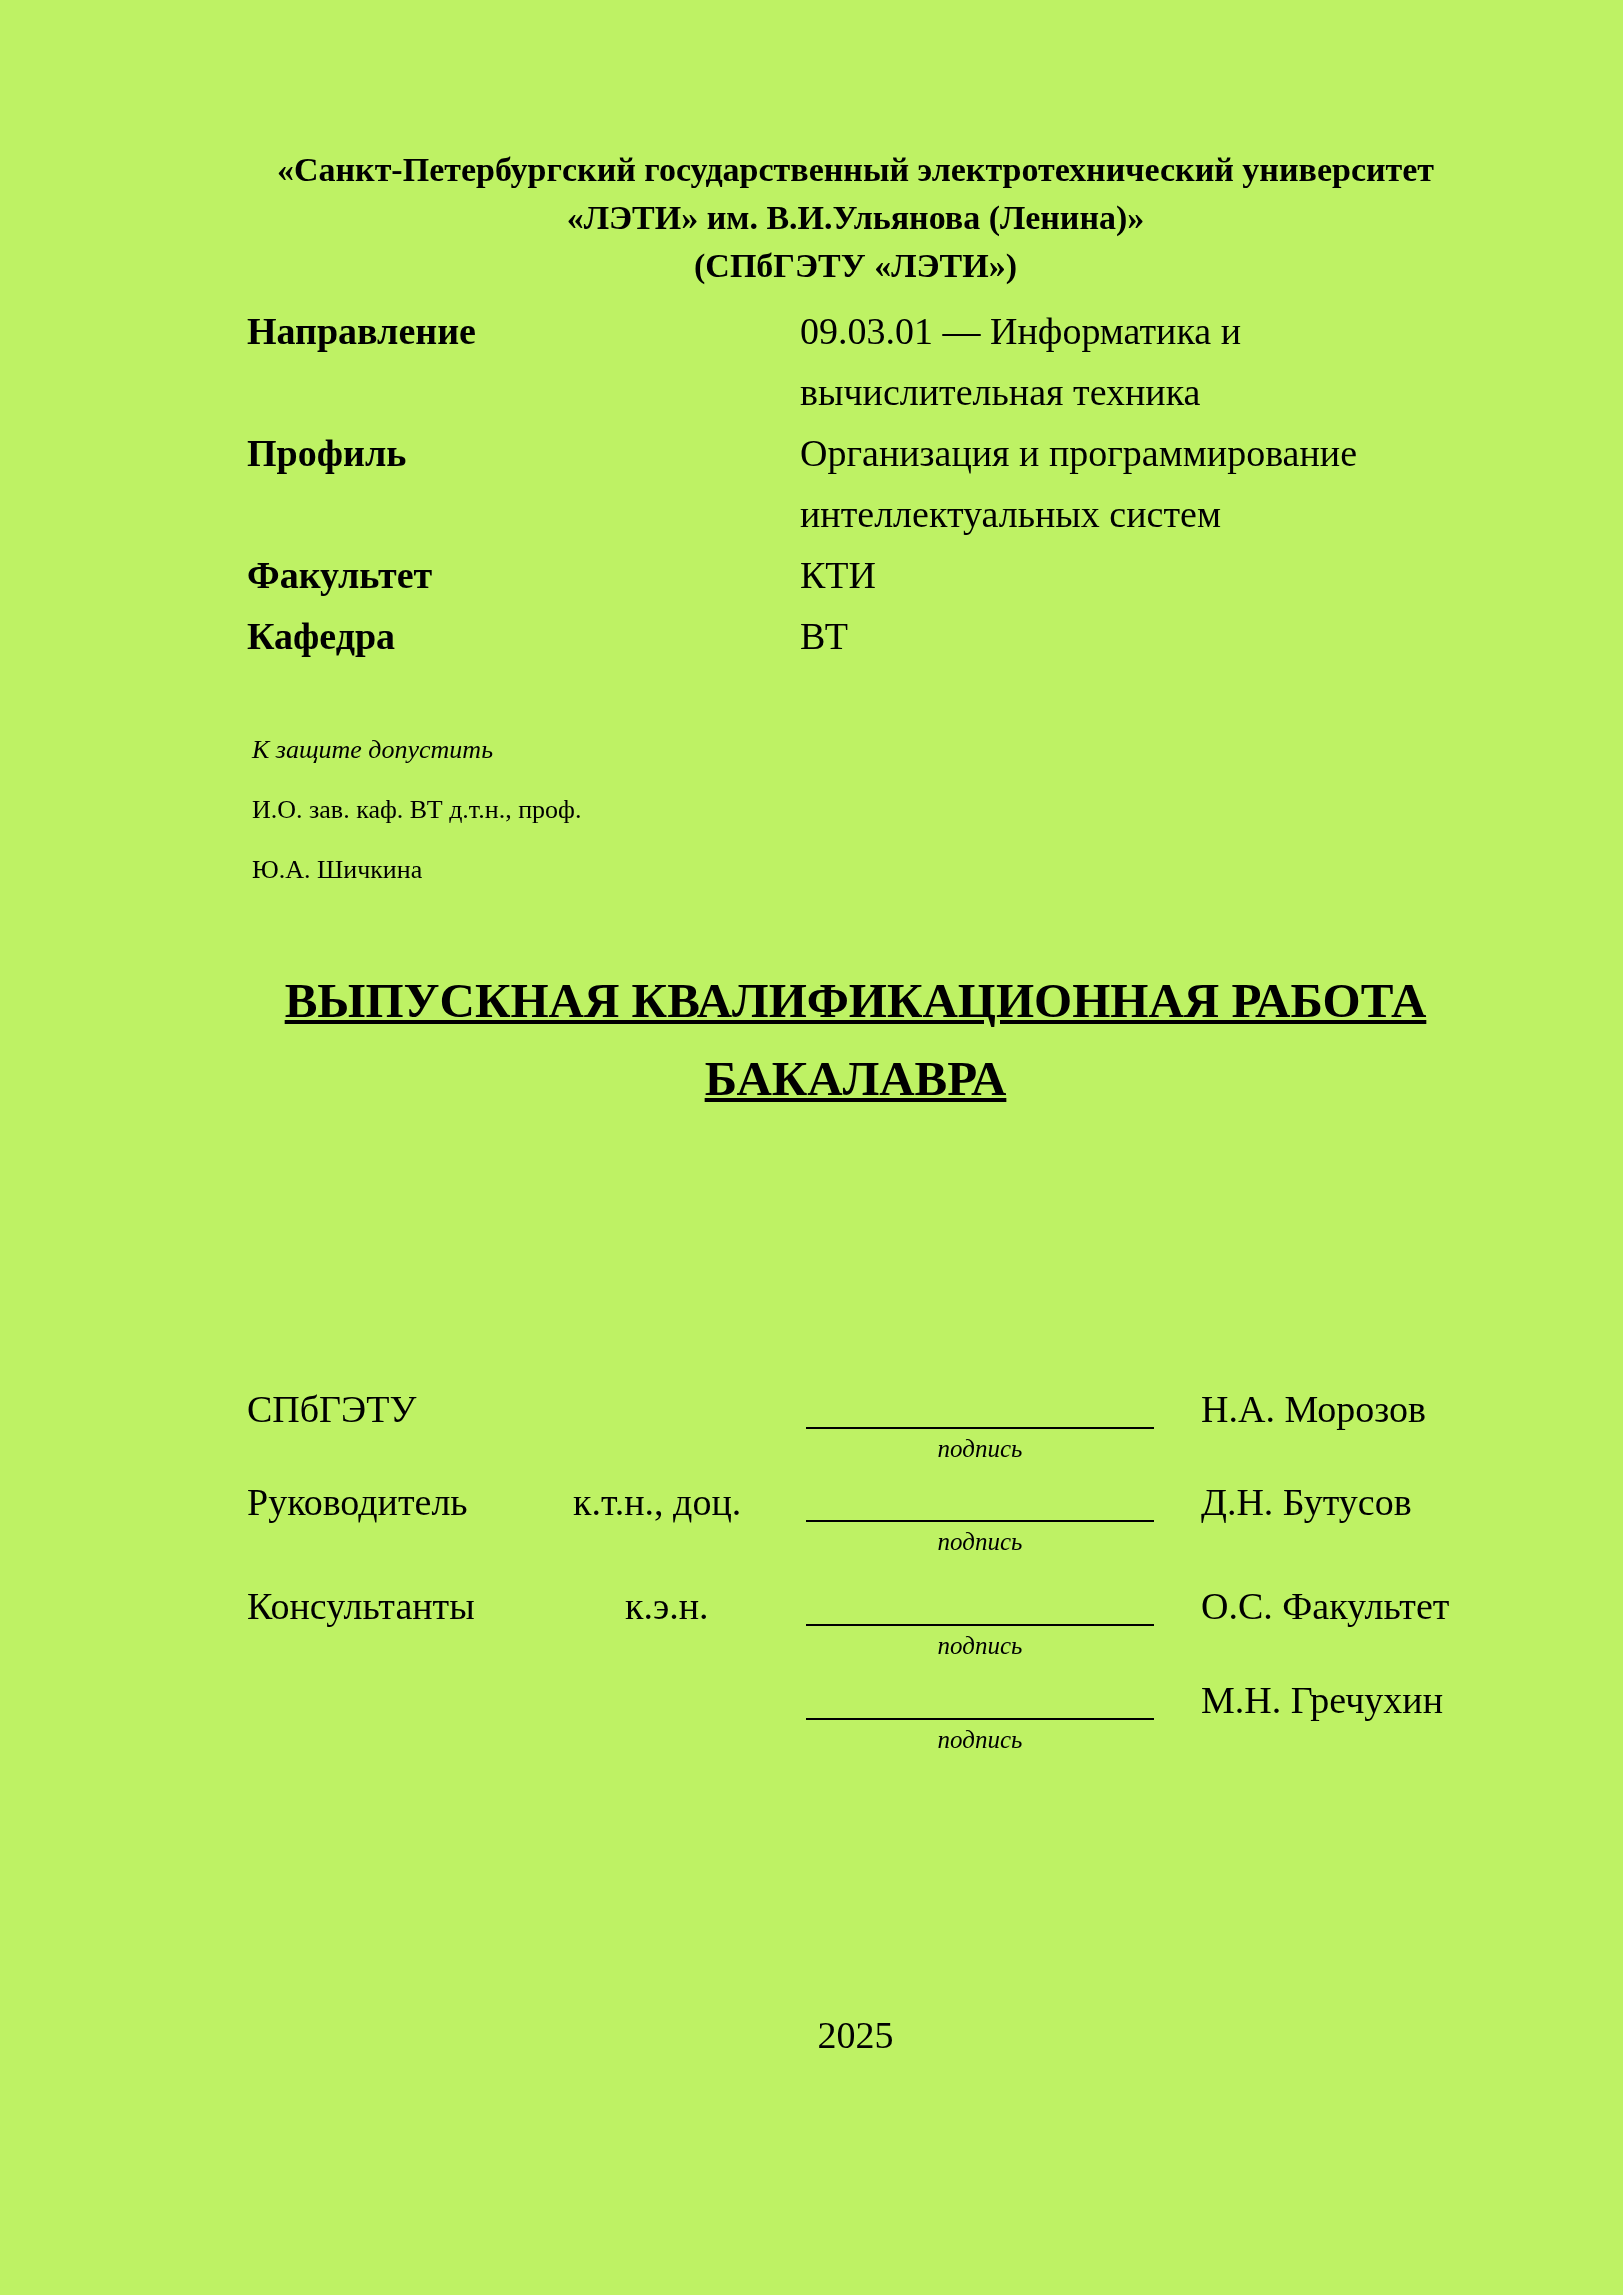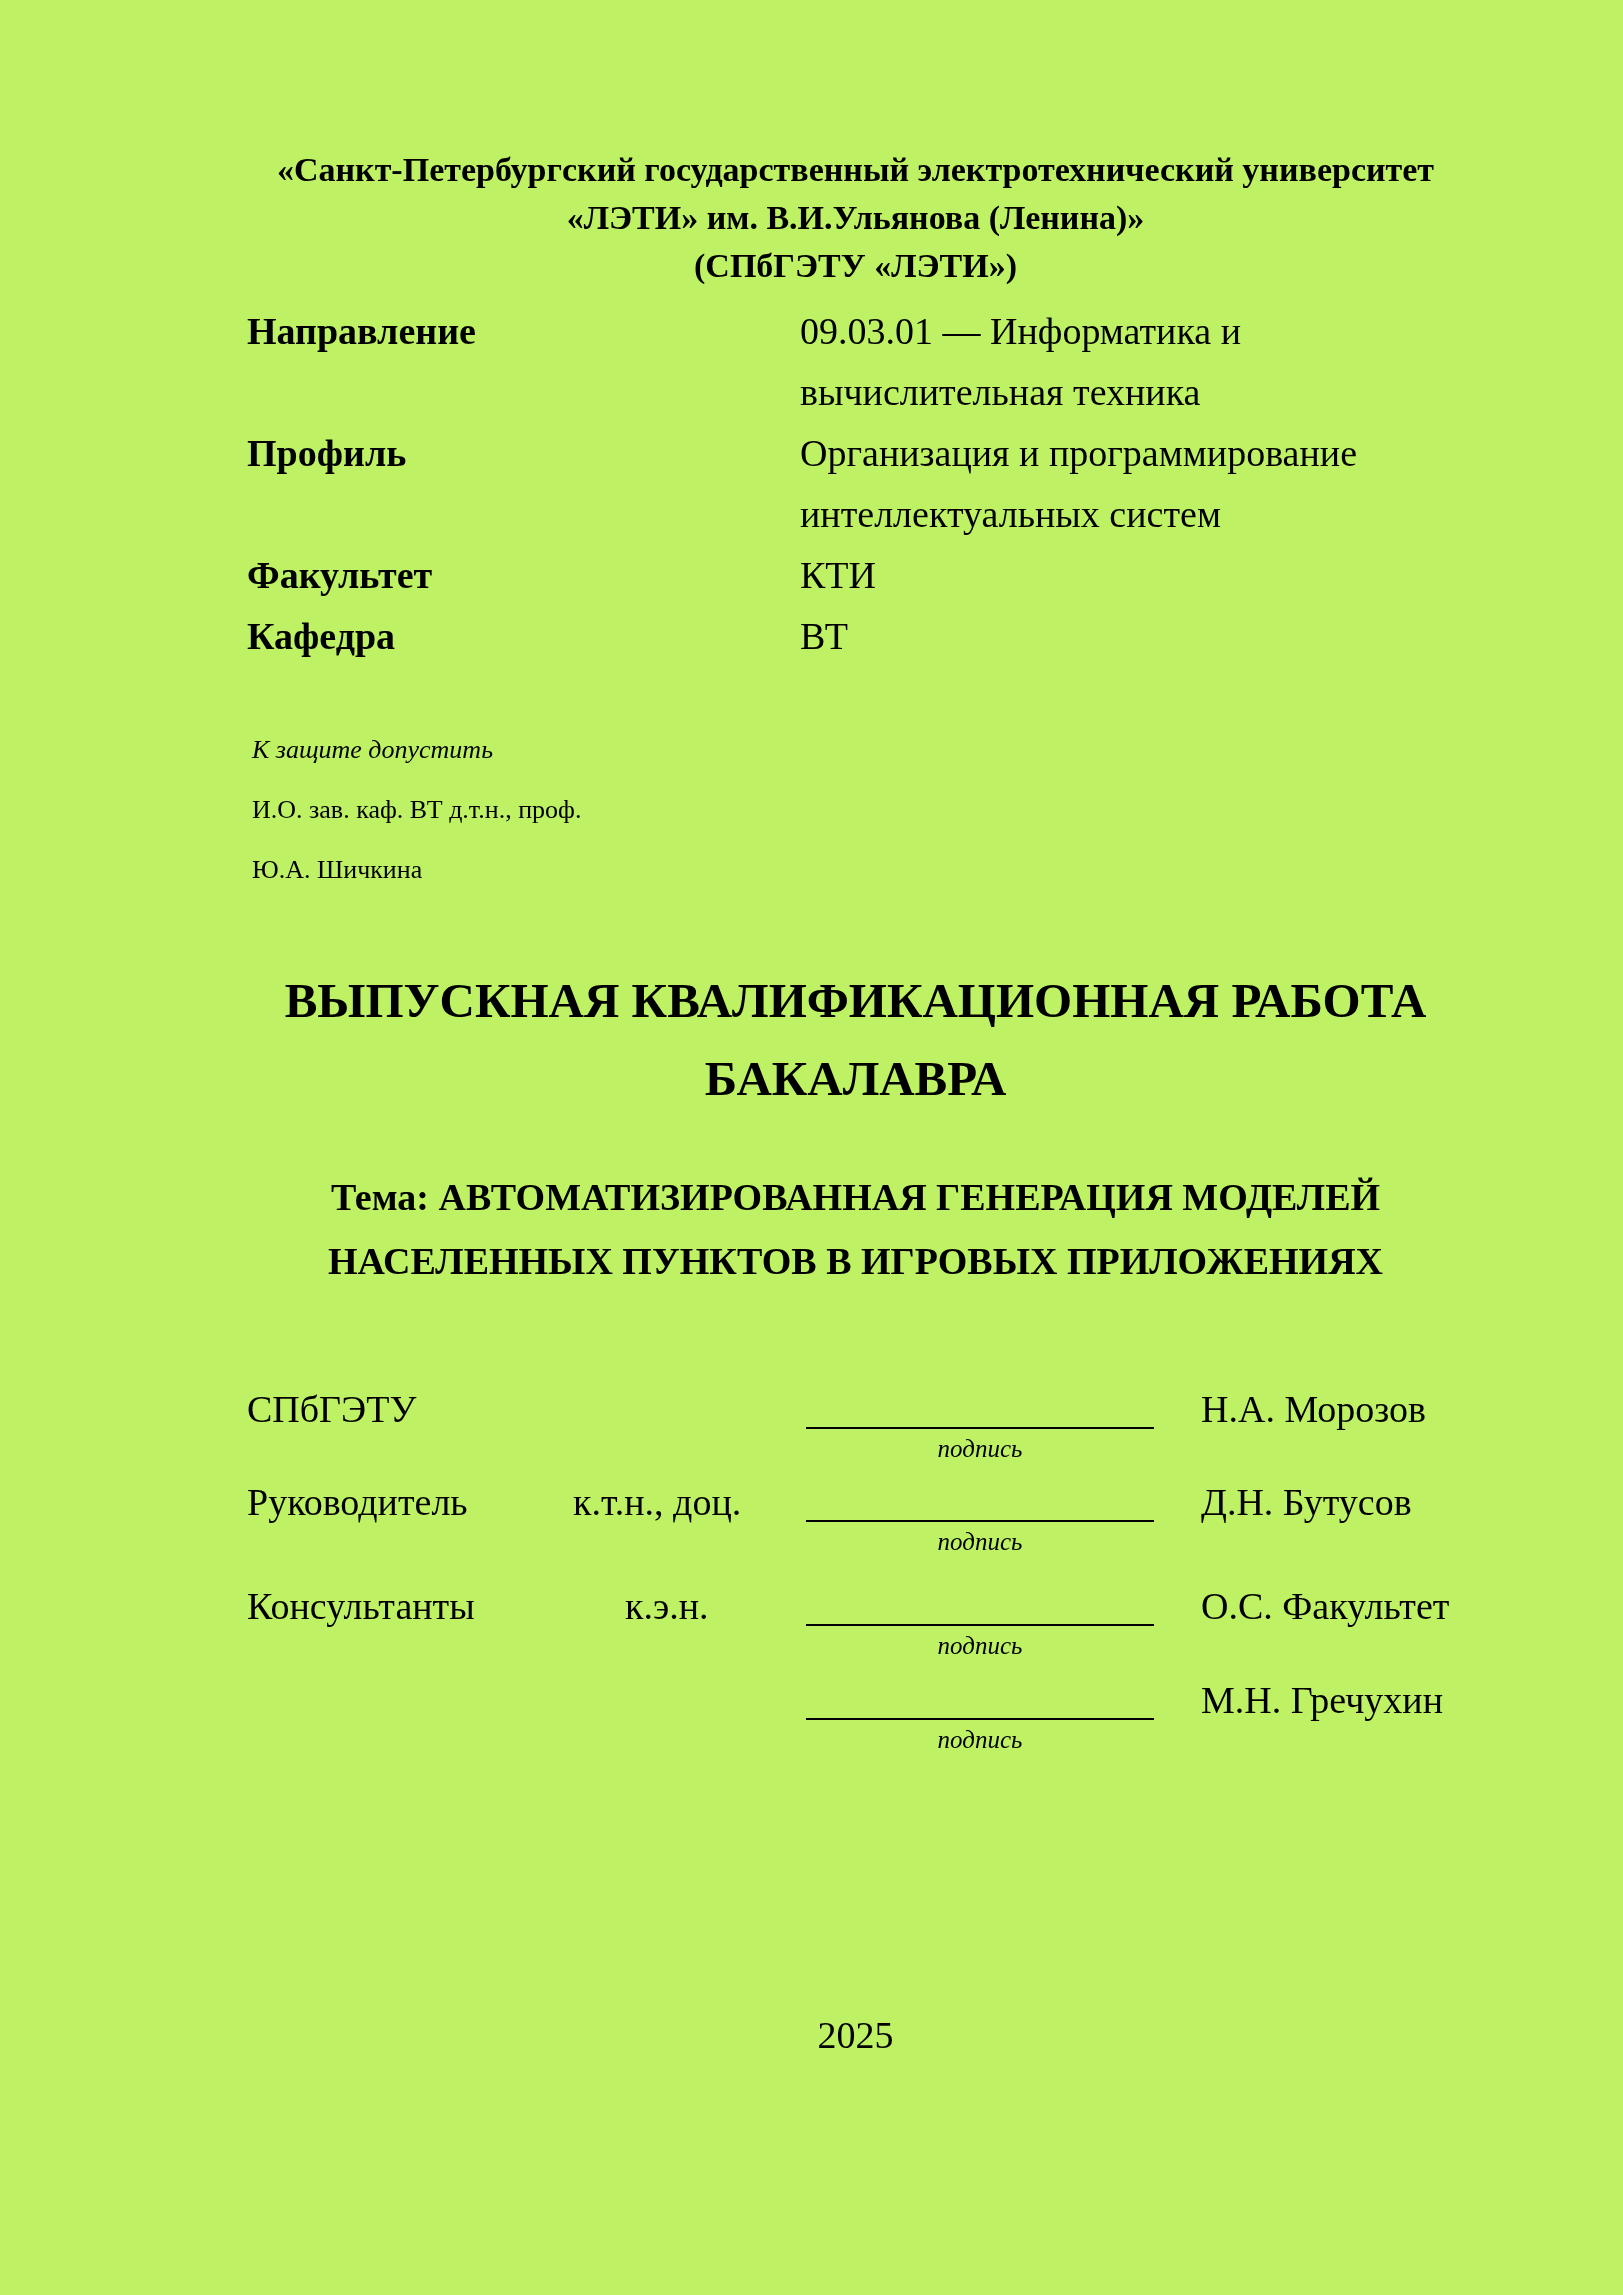--- a/index.html
+++ b/index.html
@@ -45,20 +45,21 @@
   .approver-row { display: flex; justify-content: space-between; padding-right: 47px; flex-direction: column; }
 
   
   .main-title {
     position: absolute;
     left: 247px; top: 962px; width: 1217px;
     text-align: center;
     font-weight: bold;
     font-size: 49px;
     line-height: 78px;
+    text-decoration: underline;
   }
 
   
   .theme {
     position: absolute;
     left: 247px; top: 1165px; width: 1217px;
     text-align: center;
     font-weight: bold;
     font-size: 38px;
     line-height: 64px;
@@ -138,24 +139,20 @@
       <span class="nowrap">И.О. зав. каф. ВТ д.т.н., проф.</span>
       <span class="nowrap">Ю.А. Шичкина</span>
     </div>
   </div>
 
   <div class="main-title">
     <div class="nowrap">ВЫПУСКНАЯ КВАЛИФИКАЦИОННАЯ РАБОТА</div>
     <div class="nowrap">БАКАЛАВРА</div>
   </div>
 
-  <div class="theme">
-    <div class="nowrap">Тема: АВТОМАТИЗИРОВАННАЯ ГЕНЕРАЦИЯ МОДЕЛЕЙ</div>
-    <div class="nowrap">НАСЕЛЕННЫХ ПУНКТОВ В ИГРОВЫХ ПРИЛОЖЕНИЯХ</div>
-  </div>
 
   <div class="sig-row sig-row-1">
     <span class="sig-role">СПбГЭТУ</span>
     <span class="sig-degree"></span>
     <span class="sig-line"></span>
     <span class="sig-caption">подпись</span>
     <span class="sig-name">Н.А. Морозов</span>
   </div>
 
   <div class="sig-row sig-row-2">

